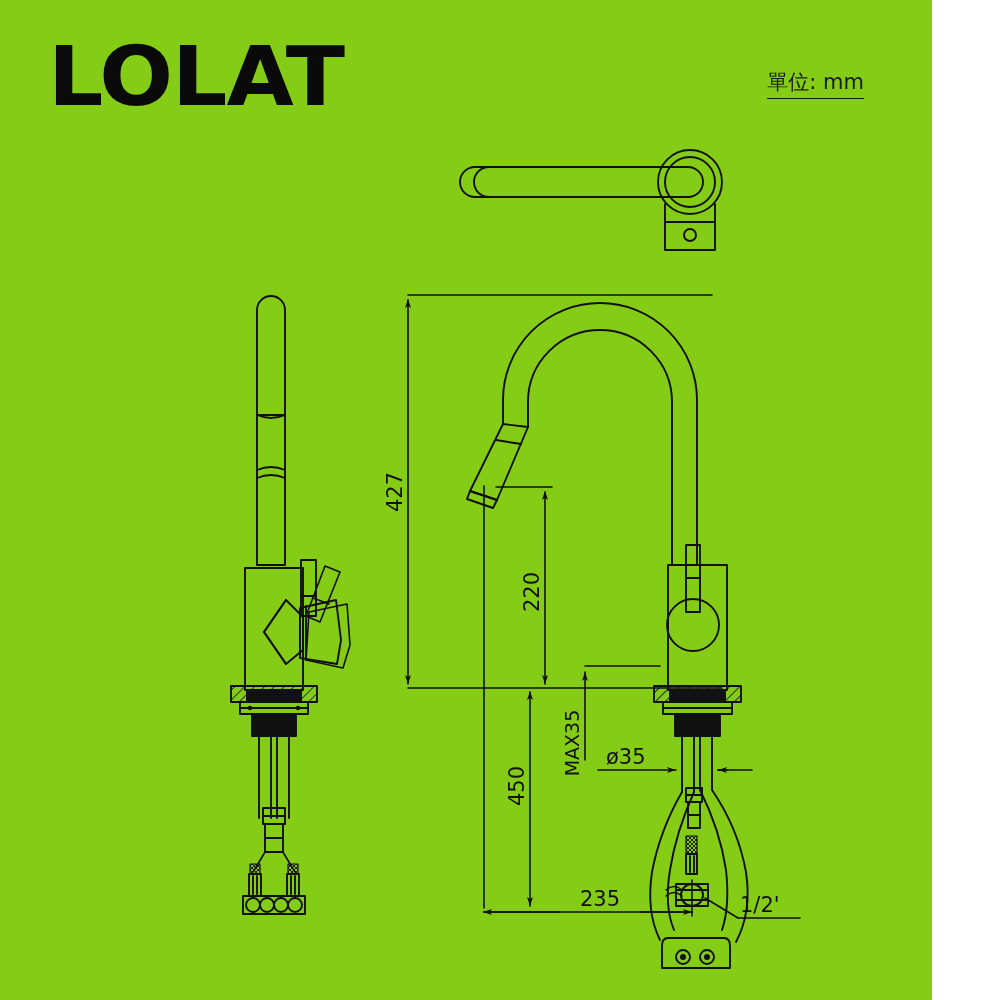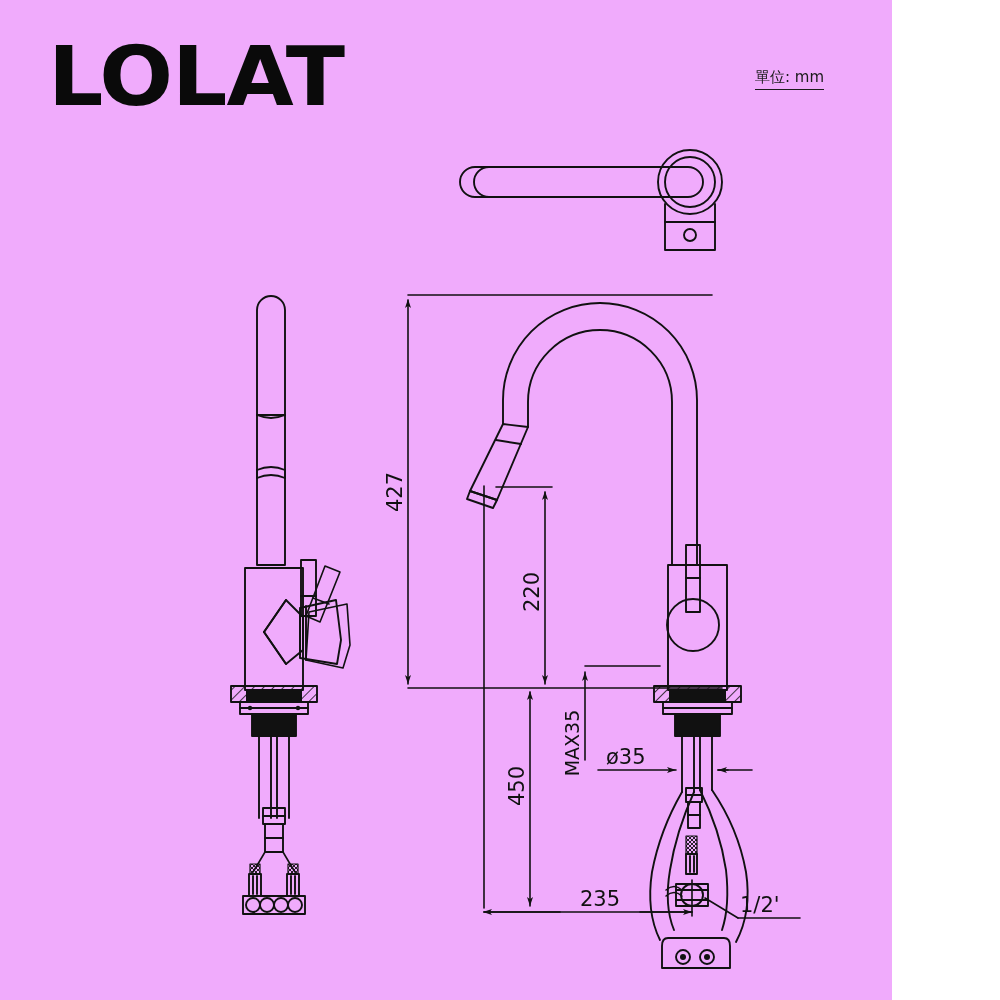--- a/index.html
+++ b/index.html
@@ -7,22 +7,23 @@
     padding: 0;
     background: #ffffff;
   }
   body {
     font-family: "Liberation Sans", sans-serif;
   }
   #page {
     position: relative;
     width: 892px;
     height: 1000px;
-    background: #f0abfc;
+    background: #84cc16;
     overflow: hidden;
+    padding-left: 40px;
   }
   
   #brand-logo {
     position: absolute;
     left: 48px;
     top: 36px;
     font-family: "DejaVu Sans", sans-serif;
     font-weight: 700;
     font-size: 82px;
     letter-spacing: -1px;
@@ -31,21 +32,21 @@
     transform: scaleX(1.06);
     transform-origin: left top;
     user-select: none;
   }
   
   #unit-note {
     position: absolute;
     right: 68px;
     top: 68px;
     font-family: "DejaVu Sans", sans-serif;
-    font-size: 15px;
+    font-size: 21px;
     color: #1a1a1a;
     border-bottom: 1.6px solid #1a1a1a;
     padding-bottom: 2px;
     white-space: nowrap;
   }
   
   #drawing {
     position: absolute;
     left: 0;
     top: 0;

